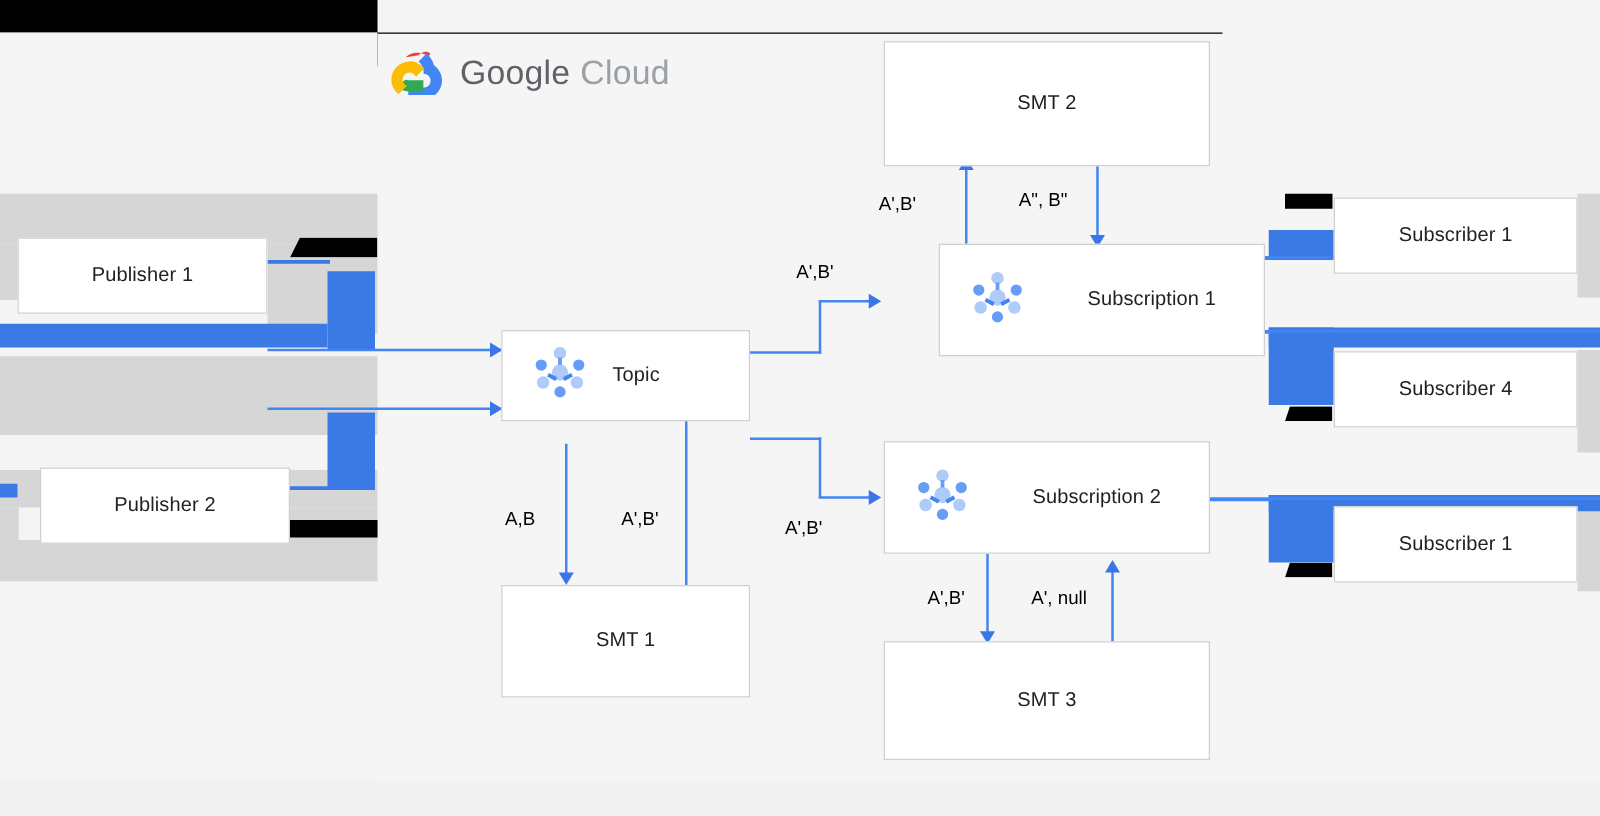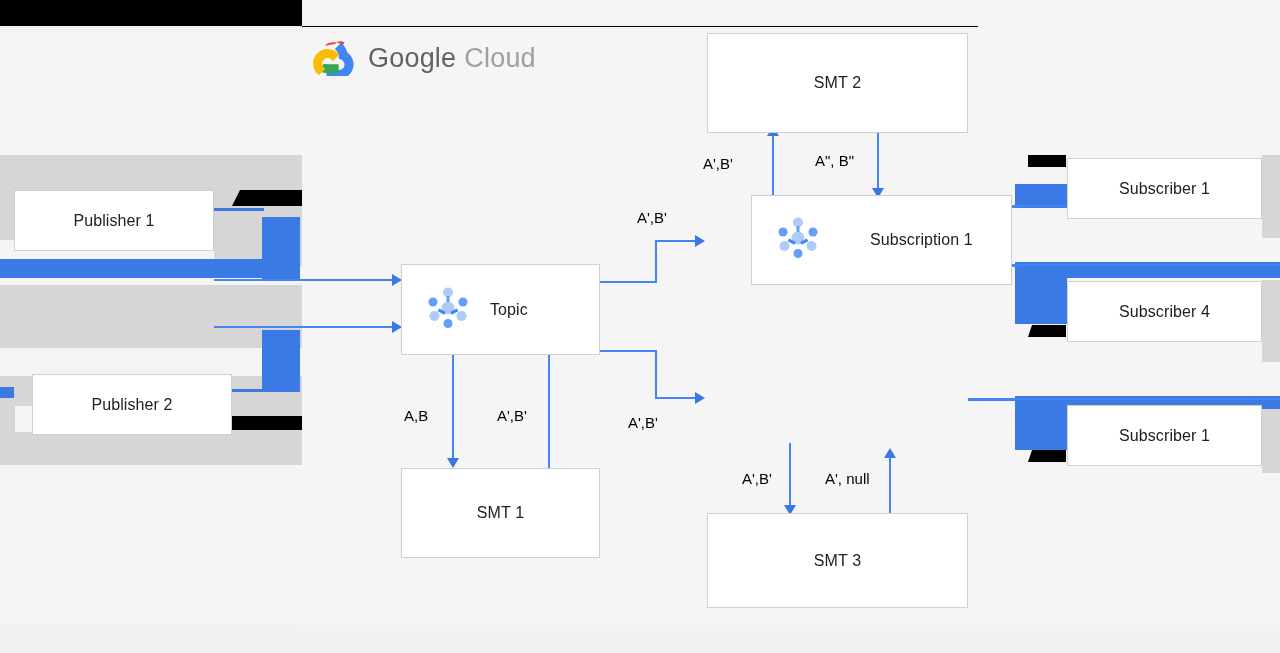--- a/index.html
+++ b/index.html
@@ -181,21 +181,21 @@
   <div class="edge-label" style="left:825px; top:470px;">A', null</div>
 
   <div class="node" style="left:14px; top:190px; width:200px; height:61px;">
     <span class="label">Publisher 1</span>
   </div>
 
   <div class="node" style="left:32px; top:374px; width:200px; height:61px;">
     <span class="label">Publisher 2</span>
   </div>
 
-  <div class="node with-icon" style="left:401px; top:264px; width:199px; height:91px;">
+  <div class="node with-icon" style="left:401px; top:264px; width:199px; height:73px;">
     <span class="pubsub-icon">
       <svg width="48" height="48" viewBox="0 0 48 48">
         <circle cx="24" cy="24" r="6.5" fill="#aecbfa"></circle>
         <circle cx="24" cy="8.5" r="5" fill="#aecbfa"></circle>
         <circle cx="24" cy="39.5" r="4.5" fill="#669df6"></circle>
         <circle cx="9" cy="18" r="4.5" fill="#669df6"></circle>
         <circle cx="39" cy="18" r="4.5" fill="#669df6"></circle>
         <circle cx="10.5" cy="32" r="5" fill="#aecbfa"></circle>
         <circle cx="37.5" cy="32" r="5" fill="#aecbfa"></circle>
         <rect x="22.5" y="12" width="3" height="6" fill="#669df6"></rect>
@@ -225,20 +225,37 @@
         <circle cx="10.5" cy="32" r="5" fill="#aecbfa"></circle>
         <circle cx="37.5" cy="32" r="5" fill="#aecbfa"></circle>
         <rect x="22.5" y="12" width="3" height="6" fill="#669df6"></rect>
         <rect x="14" y="26" width="7.5" height="3.2" fill="#4285f4" transform="rotate(28 17.7 27.6)"></rect>
         <rect x="26.5" y="26" width="7.5" height="3.2" fill="#4285f4" transform="rotate(-28 30.2 27.6)"></rect>
       </svg>
     </span>
     <span class="label" style="margin-left:48px;">Subscription 1</span>
   </div>
 
+  <div class="node with-icon" style="left:707px; top:353px; width:261px; height:90px;">
+    <span class="pubsub-icon">
+      <svg width="48" height="48" viewBox="0 0 48 48">
+        <circle cx="24" cy="24" r="6.5" fill="#aecbfa"></circle>
+        <circle cx="24" cy="8.5" r="5" fill="#aecbfa"></circle>
+        <circle cx="24" cy="39.5" r="4.5" fill="#669df6"></circle>
+        <circle cx="9" cy="18" r="4.5" fill="#669df6"></circle>
+        <circle cx="39" cy="18" r="4.5" fill="#669df6"></circle>
+        <circle cx="10.5" cy="32" r="5" fill="#aecbfa"></circle>
+        <circle cx="37.5" cy="32" r="5" fill="#aecbfa"></circle>
+        <rect x="22.5" y="12" width="3" height="6" fill="#669df6"></rect>
+        <rect x="14" y="26" width="7.5" height="3.2" fill="#4285f4" transform="rotate(28 17.7 27.6)"></rect>
+        <rect x="26.5" y="26" width="7.5" height="3.2" fill="#4285f4" transform="rotate(-28 30.2 27.6)"></rect>
+      </svg>
+    </span>
+    <span class="label" style="margin-left:48px;">Subscription 2</span>
+  </div>
 
   <div class="node" style="left:707px; top:513px; width:261px; height:95px;">
     <span class="label">SMT 3</span>
   </div>
 
   <div class="node" style="left:1067px; top:158px; width:195px; height:61px;">
     <span class="label">Subscriber 1</span>
   </div>
 
   <div class="node" style="left:1067px; top:281px; width:195px; height:61px;">

